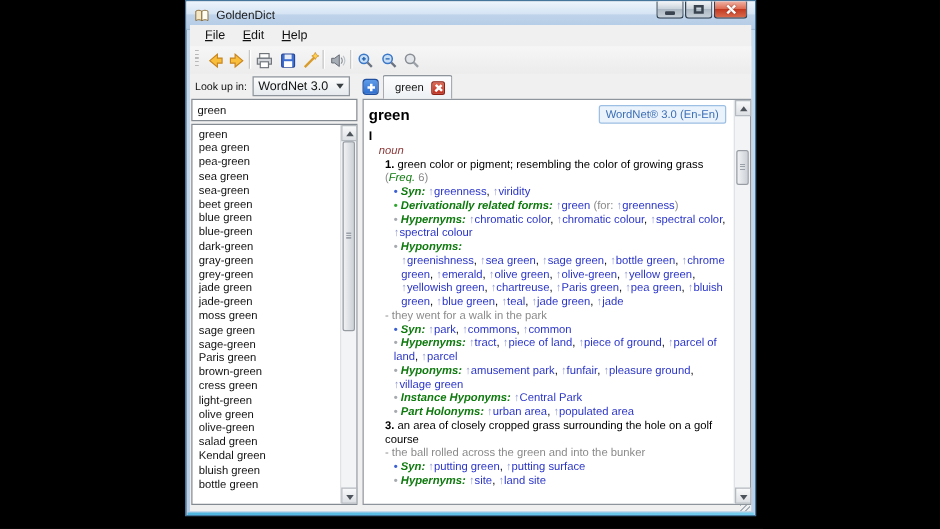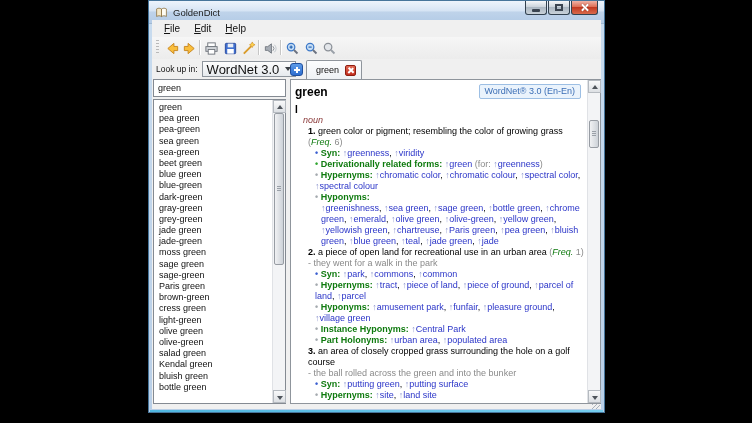--- a/index.html
+++ b/index.html
@@ -49,21 +49,21 @@
              align-items:center; justify-content:center; }
   .tb-btn svg { width:15px; height:15px; }
 
   
   .lookup-row { position:absolute; left:4px; top:40px; height:18px; display:flex;
                 align-items:center; gap:4px; }
   .lookup-label { font-size:8.5px; color:#111; white-space:nowrap; }
   .combo { height:16px; min-width:68px; display:flex; align-items:center;
            border:1px solid #8E959D; background:linear-gradient(#FDFDFD,#E6EAEE);
            padding:0 4px; gap:6px; }
-  .combo-text { font-size:13px; color:#111; white-space:nowrap; }
+  .combo-text { font-size:10px; color:#111; white-space:nowrap; }
   .combo-arrow { width:0; height:0; border-left:3.5px solid transparent;
            border-right:3.5px solid transparent; border-top:4px solid #3A3F44; margin-left:auto; }
 
   
   .tabbar { position:absolute; left:138px; top:40px; height:19px; display:flex; align-items:flex-end; }
   .add-tab { width:13px; height:13px; margin:0 3px 3px 0; border-radius:3px;
            background:linear-gradient(#5E9CE9,#2E6ECF); border:1px solid #1F4F9E;
            position:relative; }
   .add-tab::before,.add-tab::after { content:""; position:absolute; background:#FFF; }
   .add-tab::before { left:2.5px; top:4.5px; width:6px; height:2px; }
@@ -118,21 +118,21 @@
   .blk.rom { font-weight:bold; font-size:10px; }
   .blk.pos { margin-left:8px; font-style:italic; color:#8B3A3A; }
   .blk.sense { margin-left:13px; }
   .blk.example { margin-left:13px; color:#8a8a8a; }
   .blk.li { margin-left:20px; }
   .blk.cont { margin-left:26px; }
   .bullet { font-weight:bold; }
   .bullet.blue { color:#3A5FD0; } .bullet.green { color:#2FA52F; } .bullet.gray { color:#A5AAAF; }
   .sg-num { font-weight:bold; color:#000; }
   .sg-txt { color:#000; }
-  .sg-lab { color:#0E7A0E; font-weight:600; }
+  .sg-lab { color:#0E7A0E; font-style:italic; font-weight:600; }
   .sg-lnk { color:#2B35C8; }
   .sg-arr { color:#8F97CF; }
   .sg-gr  { color:#8a8a8a; }
   .sg-frq { color:#0E7A0E; font-style:italic; }
 
   
   .statusbar { position:absolute; left:0; top:384px; width:100%; height:5px; }
   .grip { position:absolute; right:1px; bottom:0; width:8px; height:5px;
           background:repeating-linear-gradient(135deg,#A9B1BB 0 1px, transparent 1px 3px); }
 </style>
@@ -295,21 +295,20 @@
           <div class="headword">green</div>
           <div>
               <div class="blk rom"><span class="sg-rom">I</span></div>
               <div class="blk pos"><span class="sg-pos">noun</span></div>
               <div class="blk sense"><span class="sg-num">1. </span><span class="sg-txt">green color or pigment; resembling the color of growing grass </span><span class="sg-gr">(</span><span class="sg-frq">Freq.</span><span class="sg-gr"> 6)</span></div>
               <div class="blk li"><span class="bullet blue">• </span><span class="sg-lab">Syn: </span><span class="sg-arr">↑</span><span class="sg-lnk">greenness</span><span class="sg-txt">, </span><span class="sg-arr">↑</span><span class="sg-lnk">viridity</span></div>
               <div class="blk li"><span class="bullet green">• </span><span class="sg-lab">Derivationally related forms: </span><span class="sg-arr">↑</span><span class="sg-lnk">green</span><span class="sg-gr"> (for: </span><span class="sg-arr">↑</span><span class="sg-lnk">greenness</span><span class="sg-gr">)</span></div>
               <div class="blk li"><span class="bullet gray">• </span><span class="sg-lab">Hypernyms: </span><span class="sg-arr">↑</span><span class="sg-lnk">chromatic color</span><span class="sg-txt">, </span><span class="sg-arr">↑</span><span class="sg-lnk">chromatic colour</span><span class="sg-txt">, </span><span class="sg-arr">↑</span><span class="sg-lnk">spectral color</span><span class="sg-txt">, </span><span class="sg-arr">↑</span><span class="sg-lnk">spectral colour</span></div>
               <div class="blk li"><span class="bullet gray">• </span><span class="sg-lab">Hyponyms:</span></div>
               <div class="blk cont"><span class="sg-arr">↑</span><span class="sg-lnk">greenishness</span><span class="sg-txt">, </span><span class="sg-arr">↑</span><span class="sg-lnk">sea green</span><span class="sg-txt">, </span><span class="sg-arr">↑</span><span class="sg-lnk">sage green</span><span class="sg-txt">, </span><span class="sg-arr">↑</span><span class="sg-lnk">bottle green</span><span class="sg-txt">, </span><span class="sg-arr">↑</span><span class="sg-lnk">chrome green</span><span class="sg-txt">, </span><span class="sg-arr">↑</span><span class="sg-lnk">emerald</span><span class="sg-txt">, </span><span class="sg-arr">↑</span><span class="sg-lnk">olive green</span><span class="sg-txt">, </span><span class="sg-arr">↑</span><span class="sg-lnk">olive-green</span><span class="sg-txt">, </span><span class="sg-arr">↑</span><span class="sg-lnk">yellow green</span><span class="sg-txt">, </span><span class="sg-arr">↑</span><span class="sg-lnk">yellowish green</span><span class="sg-txt">, </span><span class="sg-arr">↑</span><span class="sg-lnk">chartreuse</span><span class="sg-txt">, </span><span class="sg-arr">↑</span><span class="sg-lnk">Paris green</span><span class="sg-txt">, </span><span class="sg-arr">↑</span><span class="sg-lnk">pea green</span><span class="sg-txt">, </span><span class="sg-arr">↑</span><span class="sg-lnk">bluish green</span><span class="sg-txt">, </span><span class="sg-arr">↑</span><span class="sg-lnk">blue green</span><span class="sg-txt">, </span><span class="sg-arr">↑</span><span class="sg-lnk">teal</span><span class="sg-txt">, </span><span class="sg-arr">↑</span><span class="sg-lnk">jade green</span><span class="sg-txt">, </span><span class="sg-arr">↑</span><span class="sg-lnk">jade</span></div>
-              <div class="blk sense"><span class="sg-num">2. </span><span class="sg-txt">a piece of open land for recreational use in an urban area </span><span class="sg-gr">(</span><span class="sg-frq">Freq.</span><span class="sg-gr"> 1)</span></div>
               <div class="blk example"><span class="sg-gr">- they went for a walk in the park</span></div>
               <div class="blk li"><span class="bullet blue">• </span><span class="sg-lab">Syn: </span><span class="sg-arr">↑</span><span class="sg-lnk">park</span><span class="sg-txt">, </span><span class="sg-arr">↑</span><span class="sg-lnk">commons</span><span class="sg-txt">, </span><span class="sg-arr">↑</span><span class="sg-lnk">common</span></div>
               <div class="blk li"><span class="bullet gray">• </span><span class="sg-lab">Hypernyms: </span><span class="sg-arr">↑</span><span class="sg-lnk">tract</span><span class="sg-txt">, </span><span class="sg-arr">↑</span><span class="sg-lnk">piece of land</span><span class="sg-txt">, </span><span class="sg-arr">↑</span><span class="sg-lnk">piece of ground</span><span class="sg-txt">, </span><span class="sg-arr">↑</span><span class="sg-lnk">parcel of land</span><span class="sg-txt">, </span><span class="sg-arr">↑</span><span class="sg-lnk">parcel</span></div>
               <div class="blk li"><span class="bullet gray">• </span><span class="sg-lab">Hyponyms: </span><span class="sg-arr">↑</span><span class="sg-lnk">amusement park</span><span class="sg-txt">, </span><span class="sg-arr">↑</span><span class="sg-lnk">funfair</span><span class="sg-txt">, </span><span class="sg-arr">↑</span><span class="sg-lnk">pleasure ground</span><span class="sg-txt">, </span><span class="sg-arr">↑</span><span class="sg-lnk">village green</span></div>
               <div class="blk li"><span class="bullet gray">• </span><span class="sg-lab">Instance Hyponyms: </span><span class="sg-arr">↑</span><span class="sg-lnk">Central Park</span></div>
               <div class="blk li"><span class="bullet gray">• </span><span class="sg-lab">Part Holonyms: </span><span class="sg-arr">↑</span><span class="sg-lnk">urban area</span><span class="sg-txt">, </span><span class="sg-arr">↑</span><span class="sg-lnk">populated area</span></div>
               <div class="blk sense"><span class="sg-num">3. </span><span class="sg-txt">an area of closely cropped grass surrounding the hole on a golf course</span></div>
               <div class="blk example"><span class="sg-gr">- the ball rolled across the green and into the bunker</span></div>
               <div class="blk li"><span class="bullet blue">• </span><span class="sg-lab">Syn: </span><span class="sg-arr">↑</span><span class="sg-lnk">putting green</span><span class="sg-txt">, </span><span class="sg-arr">↑</span><span class="sg-lnk">putting surface</span></div>
               <div class="blk li"><span class="bullet gray">• </span><span class="sg-lab">Hypernyms: </span><span class="sg-arr">↑</span><span class="sg-lnk">site</span><span class="sg-txt">, </span><span class="sg-arr">↑</span><span class="sg-lnk">land site</span></div>

